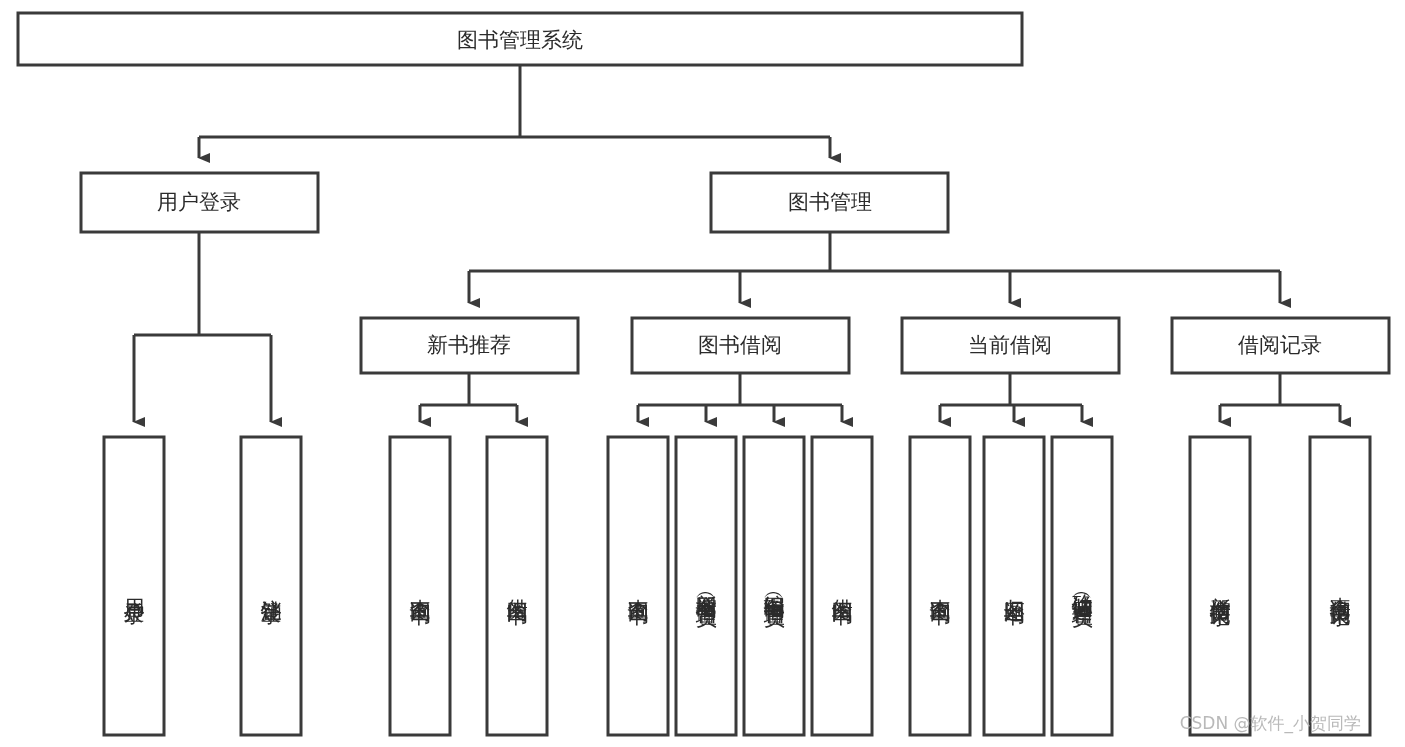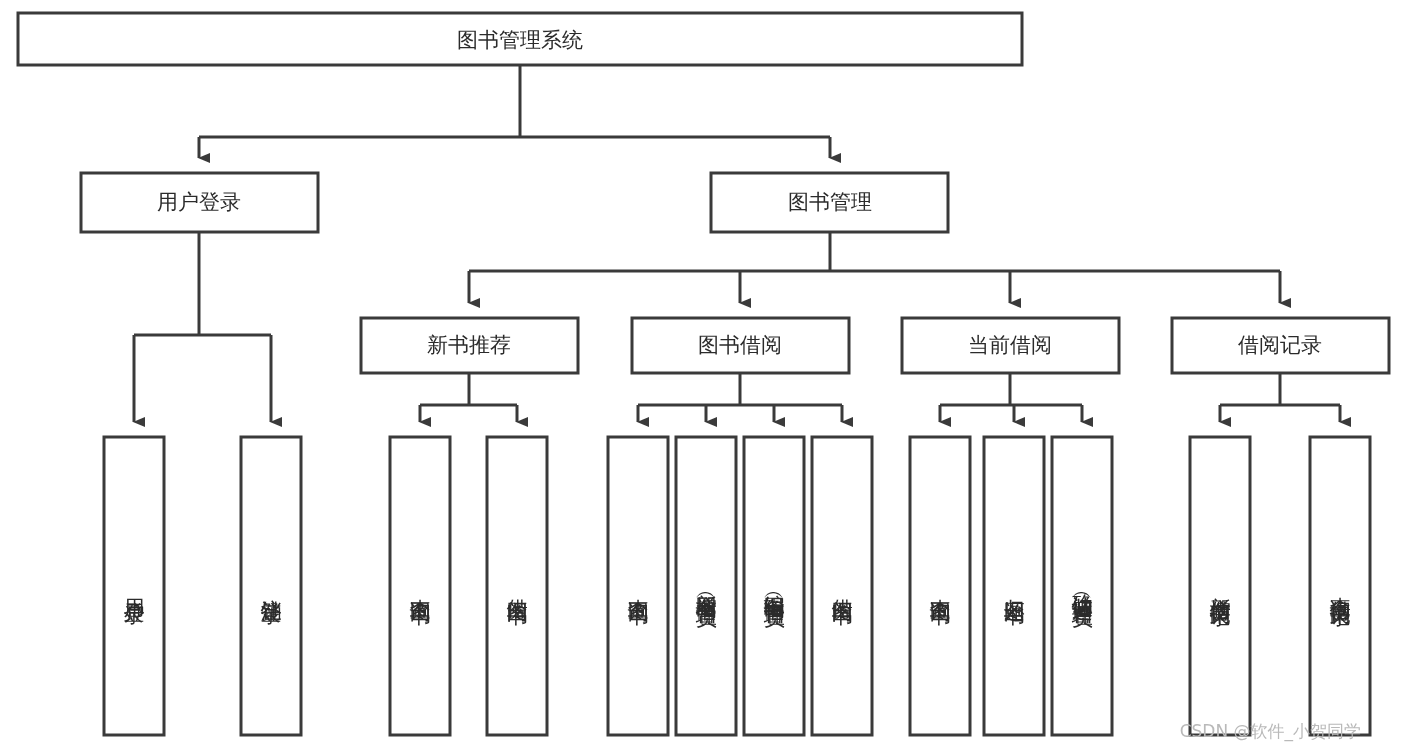--- a/index.html
+++ b/index.html
@@ -60,21 +60,21 @@
     display: flex;
     align-items: center;
     justify-content: center;
     text-align: center;
     white-space: nowrap;
     pointer-events: none;
   }
   .watermark {
     position: absolute;
     right: 8px;
-    bottom: 4px;
+    bottom: 12px;
     font-family: "DejaVu Sans", "Liberation Sans", sans-serif;
     font-size: 17px;
     color: #b9b9b9;
     white-space: nowrap;
   }
 </style>
 </head>
 <body>
 
 <div id="diagram-root">

